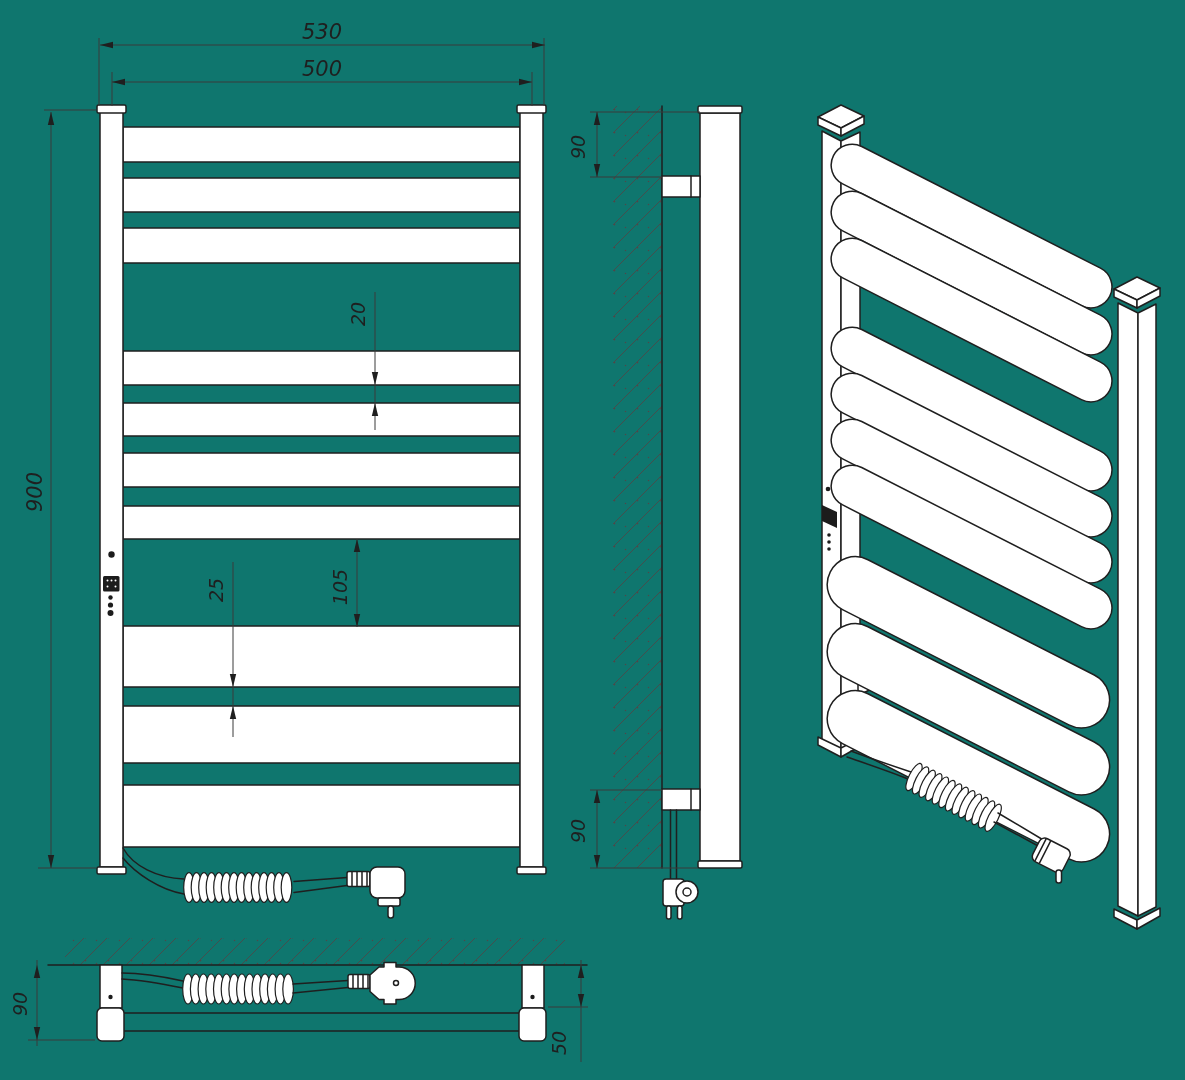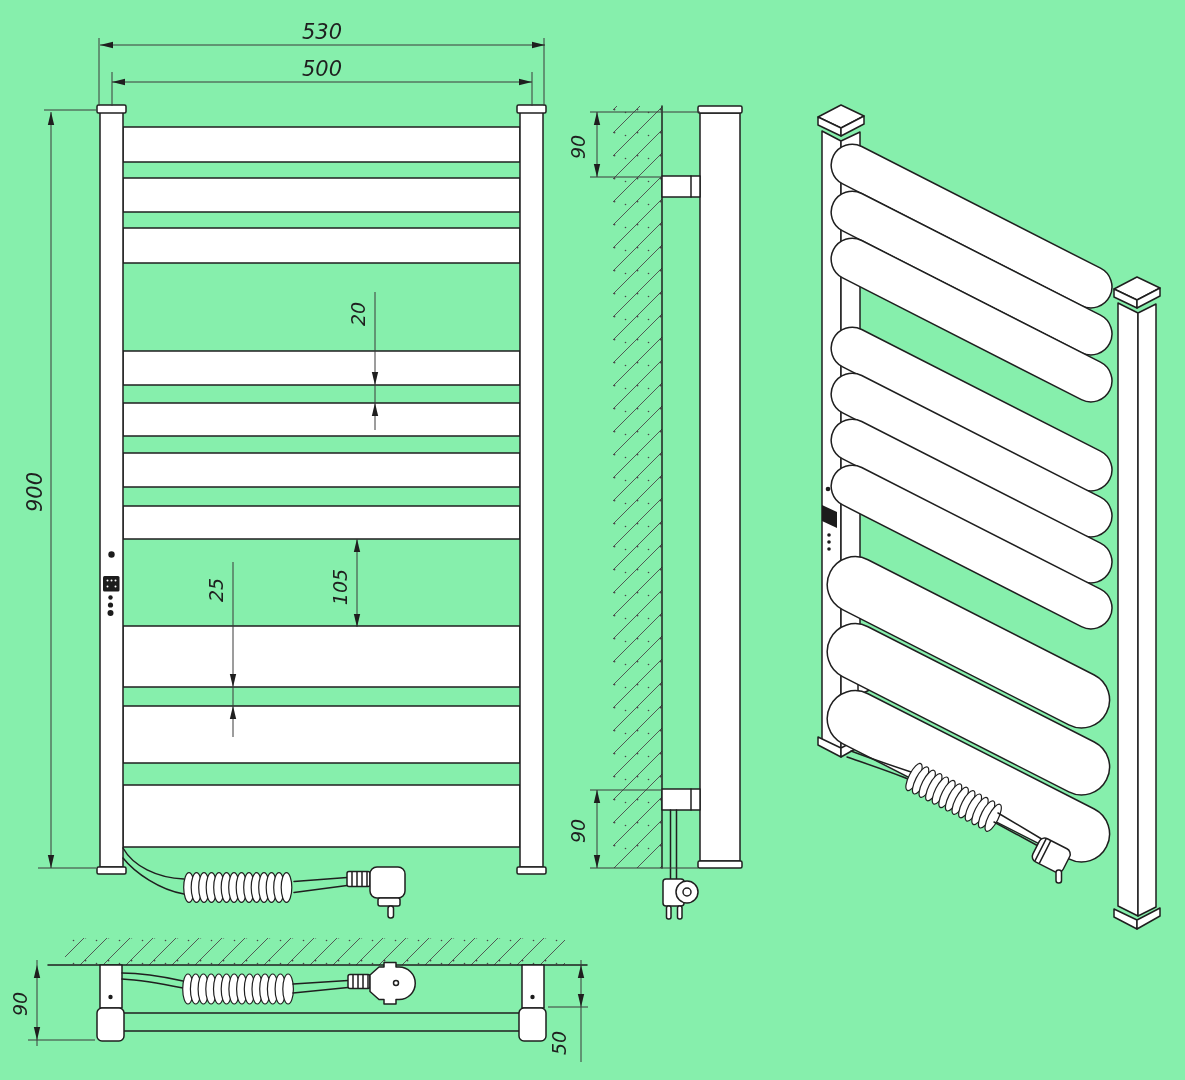--- a/index.html
+++ b/index.html
@@ -1,16 +1,16 @@
 <!DOCTYPE html>
 <html><head>
 <meta charset="utf-8">
 <style>
   html,body{margin:0;padding:0;background:#ffffff;}
-  .stage{width:1185px;height:1080px;position:relative;background:#86efac;overflow:hidden;}
+  .stage{width:1185px;height:1080px;position:relative;background:#0f766e;overflow:hidden;}
   svg{display:block;}
   .ln  {fill:none;stroke:#1f1f1f;stroke-width:1.5;stroke-linejoin:round;stroke-linecap:round;}
   .lnf {fill:#ffffff;stroke:#1f1f1f;stroke-width:1.5;stroke-linejoin:round;}
   .ring{fill:#ffffff;stroke:#1f1f1f;stroke-width:1.2;}
   .thin{fill:none;stroke:#3a3a3a;stroke-width:1;}
   .arr {fill:#1f1f1f;stroke:none;}
   .dark{fill:#1c1c1c;stroke:none;}
   .dtxt{font:italic 19px "DejaVu Sans", sans-serif;fill:#1f1f1f;}
   .big {font-size:21px;}
   .wdot{fill:#ffffff;}

